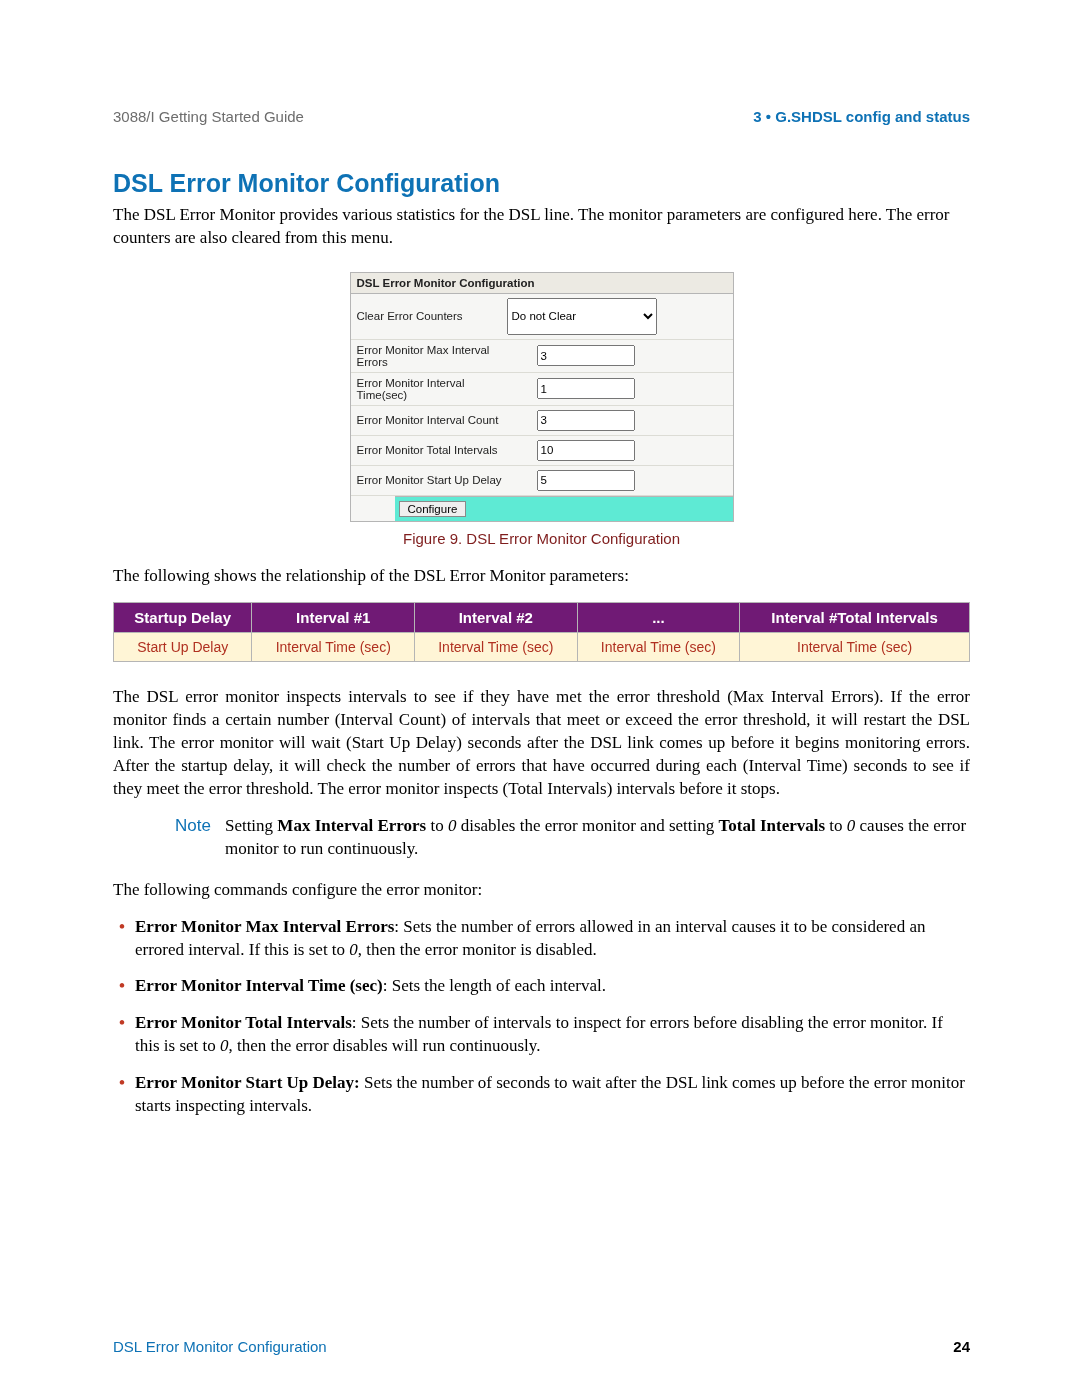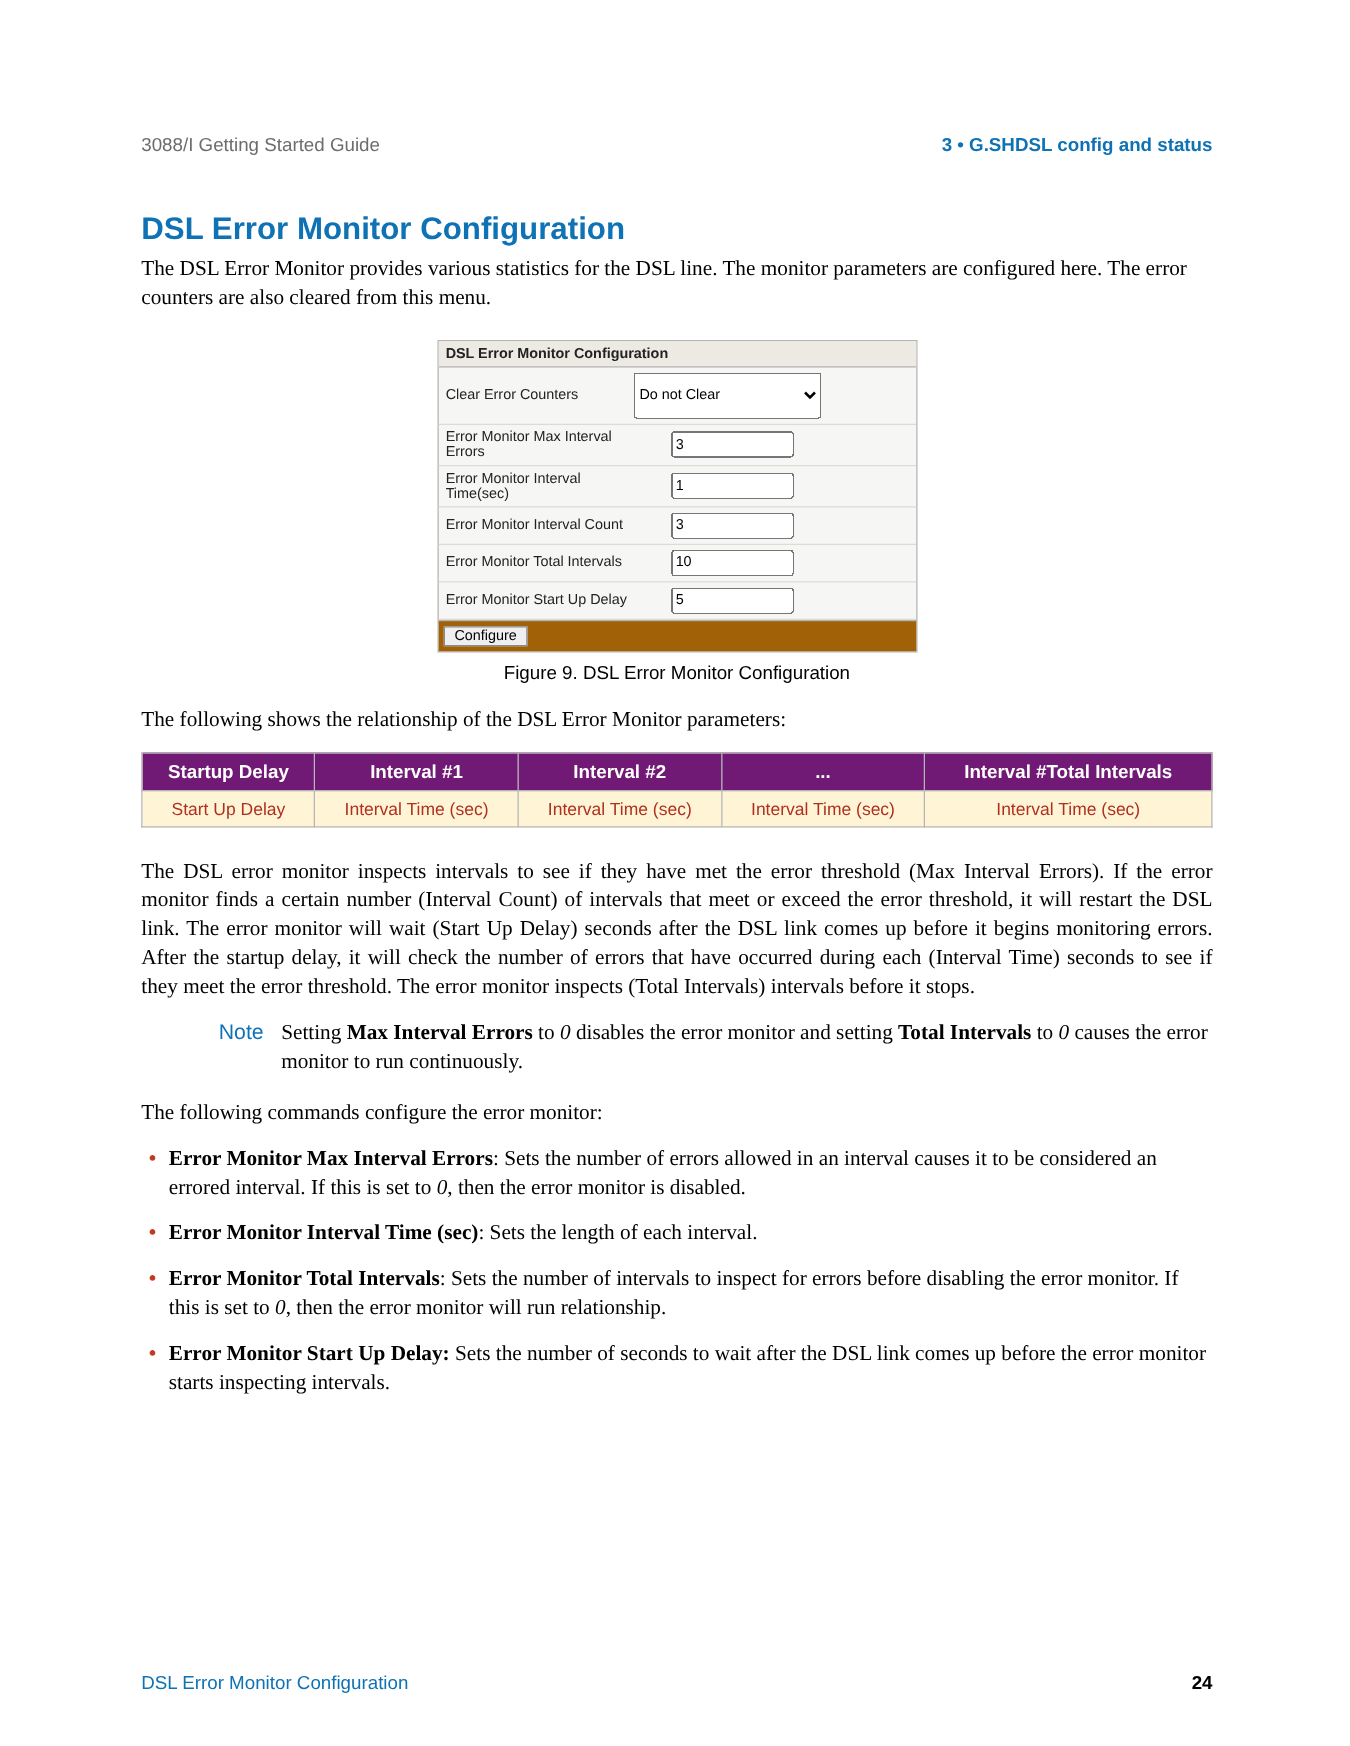--- a/index.html
+++ b/index.html
@@ -72,35 +72,36 @@
   .cfg-ctl input {
     font-family: Tahoma, Arial, sans-serif;
     font-size: 11.5px;
     width: 90px;
     height: 15px;
     margin-left: 30px;
   }
   .cfg-btnrow {
     padding: 4px 4px;
     border-top: 1px solid #b5b5b5;
-    background: #a16207;
+    background: #5eead4;
+    margin-left: 44px;
   }
   .cfg-btn {
     font-family: Tahoma, Arial, sans-serif;
     font-size: 11.5px;
     background: #efefef;
     border: 1px solid #8a8a8a;
     padding: 1px 8px;
     cursor: pointer;
   }
   .fig-caption {
     text-align: center;
     font-family: "Segoe UI", Arial, sans-serif;
     font-size: 15px;
-    color: #000000;
+    color: #7f1d1d;
     margin: 8px 0 18px 0;
   }
   
   table.interval {
     width: 100%;
     border-collapse: collapse;
     font-family: Arial, sans-serif;
     font-size: 14.5px;
     margin: 8px 0 24px 0;
   }
@@ -268,21 +269,21 @@
   <p class="body">The following commands configure the error monitor:</p>
 
   <ul class="bullets">
     <li>
       <span class="bul-body"><b>Error Monitor Max Interval Errors</b><span>: Sets the number of errors allowed in an interval causes it to be considered an errored interval. If this is set to </span><i>0</i><span>, then the error monitor is disabled.</span></span>
     </li>
     <li>
       <span class="bul-body"><b>Error Monitor Interval Time (sec)</b><span>: Sets the length of each interval.</span></span>
     </li>
     <li>
-      <span class="bul-body"><b>Error Monitor Total Intervals</b><span>: Sets the number of intervals to inspect for errors before disabling the error monitor. If this is set to </span><i>0</i><span>, then the error monitor will run relationship.</span></span>
+      <span class="bul-body"><b>Error Monitor Total Intervals</b><span>: Sets the number of intervals to inspect for errors before disabling the error monitor. If this is set to </span><i>0</i><span>, then the error disables will run continuously.</span></span>
     </li>
     <li>
       <span class="bul-body"><b>Error Monitor Start Up Delay:</b><span> Sets the number of seconds to wait after the DSL link comes up before the error monitor starts inspecting intervals.</span></span>
     </li>
   </ul>
 
   <div class="footer">
     <span class="footer-left">DSL Error Monitor Configuration</span>
     <span class="footer-right">24</span>
   </div>

